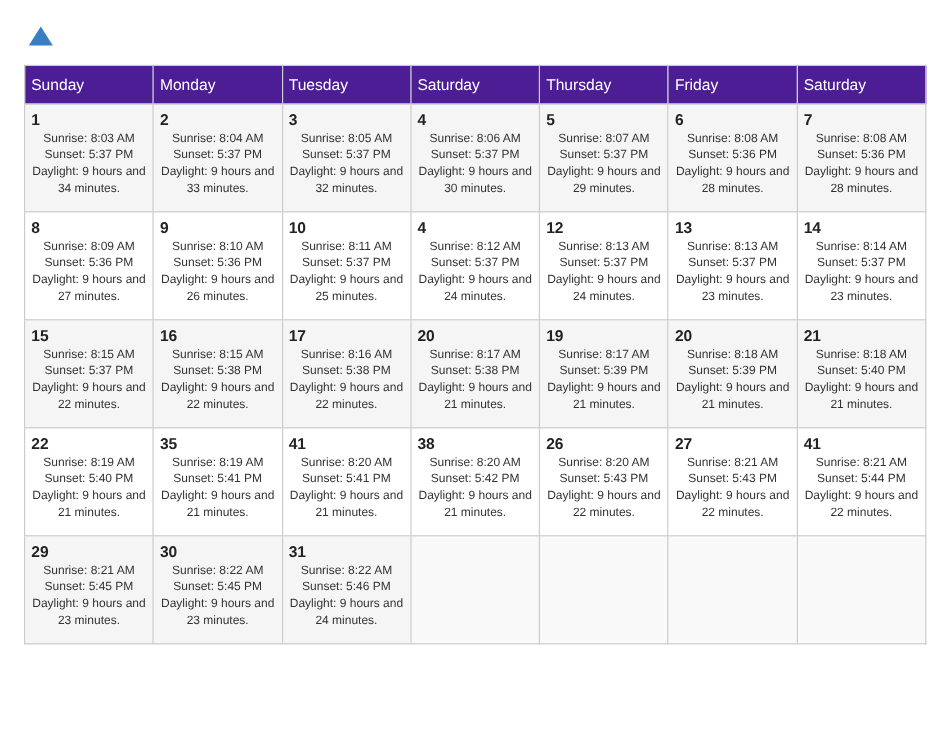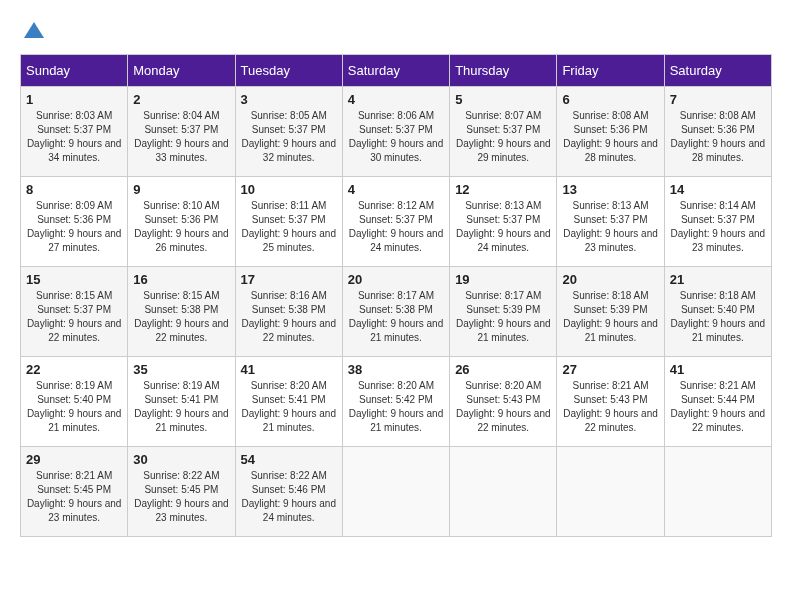--- a/index.html
+++ b/index.html
@@ -372,21 +372,21 @@
         </td>
         <td>
           <span class="day-num">30</span>
           <div class="day-info">
             Sunrise: 8:22 AM<br>
             Sunset: 5:45 PM<br>
             Daylight: 9 hours and 23 minutes.
           </div>
         </td>
         <td>
-          <span class="day-num">54</span>
+          <span class="day-num">31</span>
           <div class="day-info">
             Sunrise: 8:22 AM<br>
             Sunset: 5:46 PM<br>
             Daylight: 9 hours and 24 minutes.
           </div>
         </td>
         <td class="empty-cell"></td>
         <td class="empty-cell"></td>
         <td class="empty-cell"></td>
         <td class="empty-cell"></td>

